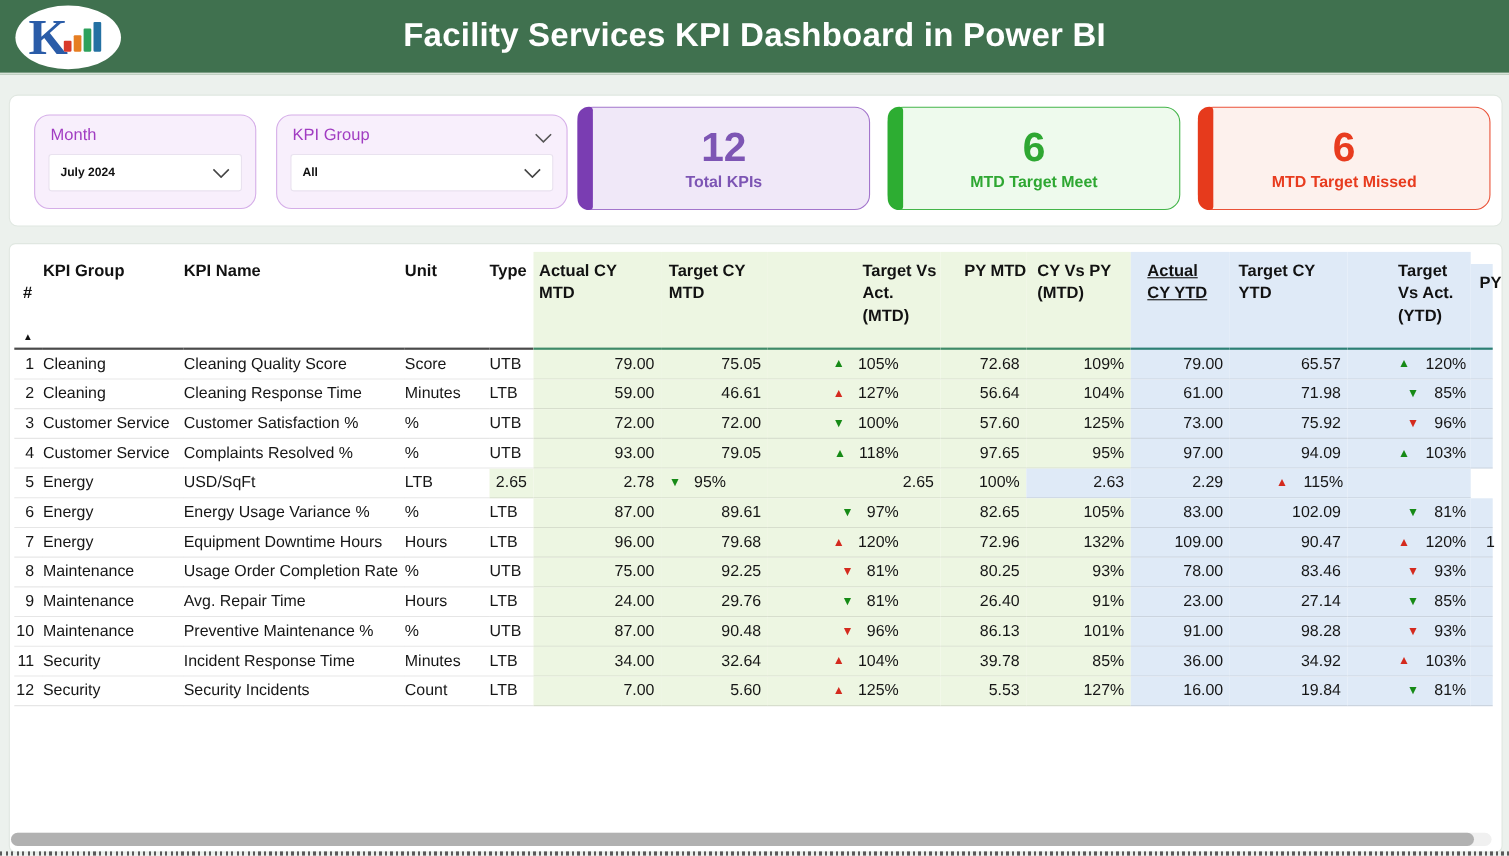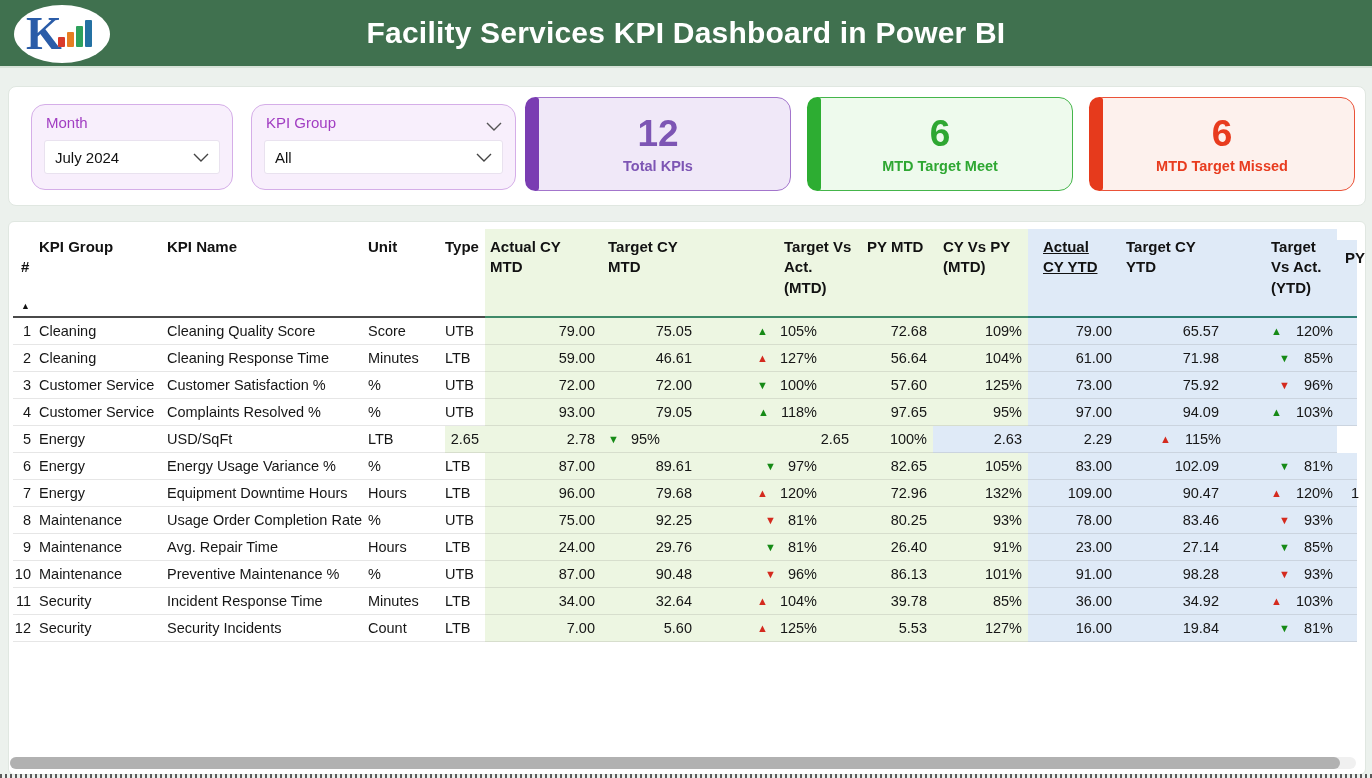--- a/index.html
+++ b/index.html
@@ -49,21 +49,21 @@
   .slicer-label {
     position:absolute; left:14px; top:9px;
     color:#a13dc2; font-weight:400; font-size:15px;
   }
   .slicer-chevron { position:absolute; right:13px; top:12px; cursor:pointer; }
   .select-box {
     position:absolute; left:12px; right:12px; top:35px; height:34px;
     background:#ffffff; border:1px solid #e9e2ef; border-radius:3px;
     display:flex; align-items:center; padding:0 10px; cursor:pointer;
   }
-  .select-box .value { font-weight:400; font-size:15px; color:#111; }
+  .select-box .value { font-weight:700; font-size:11px; color:#111; }
   .select-box svg { position:absolute; right:10px; }
 
   
   .card {
     position:absolute; top:10px; width:266px; height:94px;
     border-radius:14px; border:1px solid;
     display:flex; flex-direction:column; align-items:center; justify-content:center;
   }
   .card .accent-bar {
     position:absolute; left:-1px; top:-1px; bottom:-1px; width:14px;
@@ -100,21 +100,21 @@
     position:relative; overflow:visible;
   }
   .th.green { border-bottom-color:#3f8a68; }
   .th.blue  { border-bottom-color:#2c7f74; }
   .green { background:#edf6e2; }
   .blue  { background:#dfeaf7; }
   .th.c1 { padding-left:8px; }
   .th.c6 { padding-left:5px; }
   .th.c7 { padding-left:7px; }
   .th.c8 { padding-left:86px; }
-  .th.c9 { padding-left:12px; }
+  .th.c9 { padding-left:12px;text-align:right; }
   .th.c10{ padding-left:10px; }
   .th.c11{ padding-left:15px;text-decoration:underline; }
   .th.c12{ padding-left:8px; }
   .th.c13{ padding-left:46px; }
   .th.c14{ padding-left:8px; white-space:nowrap;margin-top:11px; }
   .sort-icon {
     position:absolute; left:8px; bottom:5px; font-size:9px; color:#111; line-height:1;
   }
   .td {
     height:27px; line-height:27px; font-size:14.5px; color:#161616;

